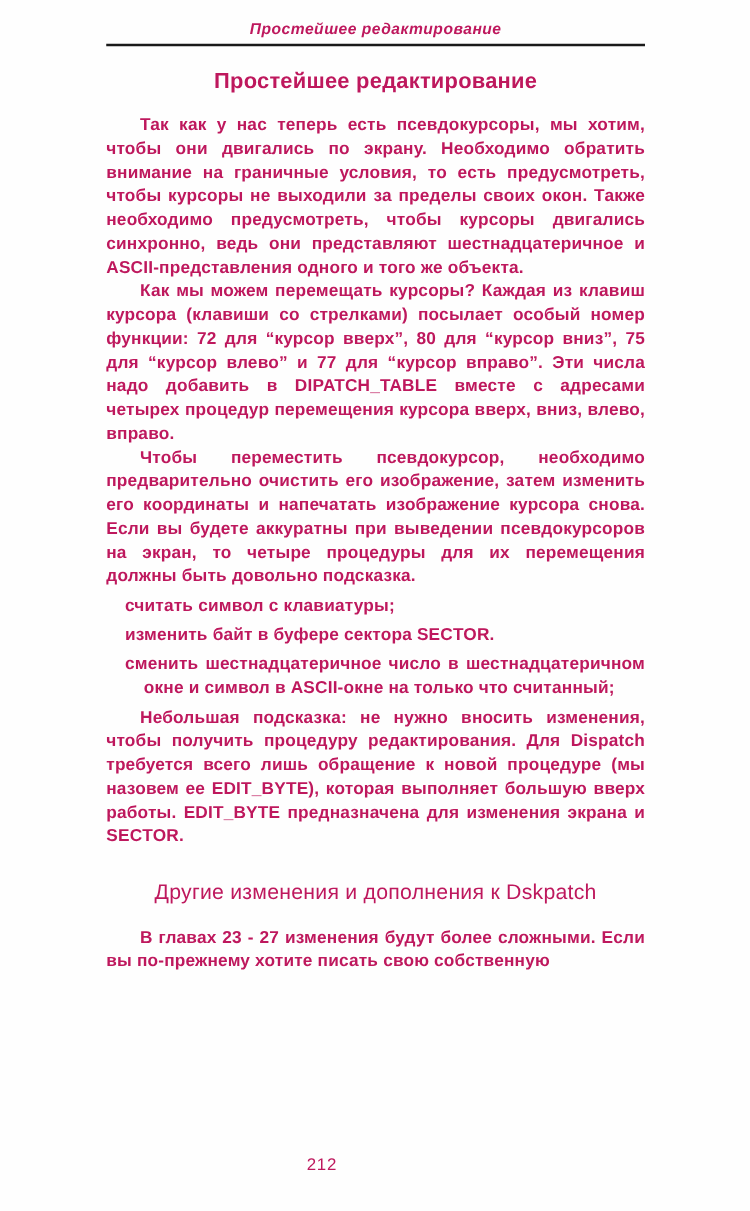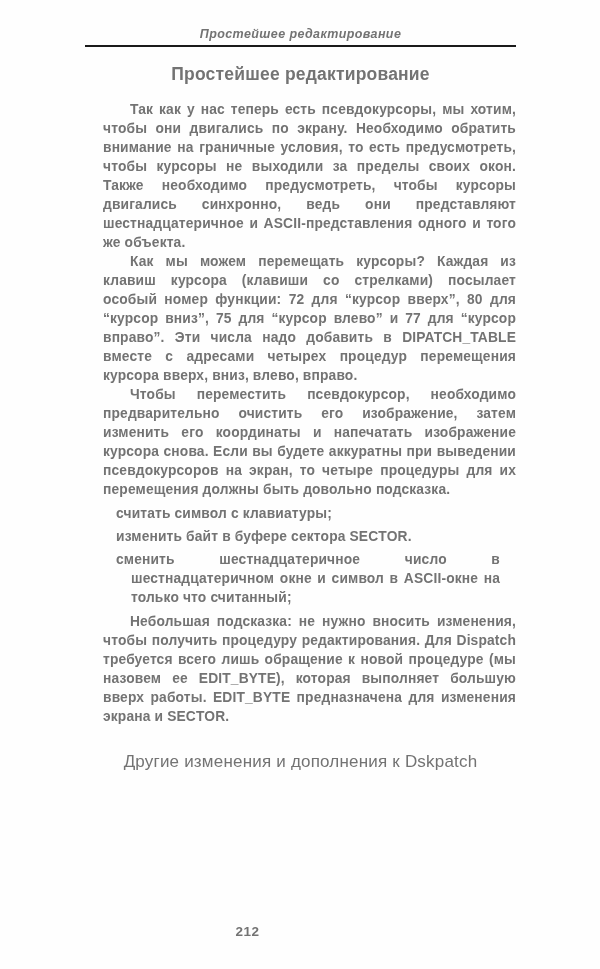--- a/index.html
+++ b/index.html
@@ -5,24 +5,24 @@
   html, body {
     margin: 0;
     padding: 0;
     background: #ffffff;
   }
   .page {
     position: relative;
     width: 600px;
     height: 969px;
     background: #fefefe;
-    color: #737373;
+    color: #be185d;
     font-family: "Liberation Sans", "DejaVu Sans", sans-serif;
     box-sizing: border-box;
-    padding: 24px 84px 0 85px;
+    padding: 14px 84px 0 85px;
     overflow: hidden;
   }
   .running-header {
     text-align: center;
     margin-bottom: 3px;
   }
   .rh-text {
     font-size: 12.5px;
     font-weight: 700;
     font-style: italic;
@@ -43,29 +43,28 @@
   .para {
     margin: 0;
     font-size: 13.8px;
     font-weight: 600;
     line-height: 19px;
     text-align: justify;
     letter-spacing: 0.15px;
   }
   .indent {
     text-indent: 27px;
-    margin-left: 18px;
   }
   .steps {
     list-style: none;
     margin: 5px 0 4px 0;
     padding: 0;
   }
   .steps li {
-    margin: 4px 16px;
+    margin: 4px 0;
     padding-left: 30px;
     text-indent: -15px;
     font-size: 13.8px;
     font-weight: 600;
     line-height: 19px;
     text-align: justify;
     letter-spacing: 0.15px;
   }
   .hint {
     margin-top: 5px;
@@ -73,25 +72,25 @@
   .section-heading {
     margin: 26px 0 16px 0;
     text-align: center;
     font-size: 17px;
     font-weight: 400;
     letter-spacing: 0.2px;
   }
   .page-number {
     position: absolute;
     bottom: 30px;
-    left: 2px;
+    left: 12px;
     width: 491px;
     text-align: center;
     font-size: 13.5px;
-    font-weight: 700;
+    font-weight: 400;
     letter-spacing: 0.5px;
   }
 </style>
 </head>
 <body>
 
 <div class="page">
 
   <div class="running-header">
     <span class="rh-text">Простейшее редактирование</span>
@@ -107,16 +106,17 @@
   <ul class="steps">
     <li>считать символ с клавиатуры;</li>
     <li>изменить байт в буфере сектора SECTOR.</li>
     <li>сменить шестнадцатеричное число в шестнадцатеричном окне и символ в ASCII-окне на только что считанный;</li>
   </ul>
 
   <p class="para indent hint">Небольшая подсказка: не нужно вносить изменения, чтобы получить процедуру редактирования. Для Dispatch требуется всего лишь обращение к новой процедуре (мы назовем ее EDIT_BYTE), которая выполняет большую вверх работы. EDIT_BYTE предназначена для изменения экрана и SECTOR.</p>
 
   <h2 class="section-heading">Другие изменения и дополнения к Dskpatch</h2>
 
+  <p class="para indent">В главах  23 - 27 изменения будут более сложными. Если вы по-прежнему хотите писать свою собственную</p>
 
   <div class="page-number">212</div>
 
 </div>
 
 </body></html>

